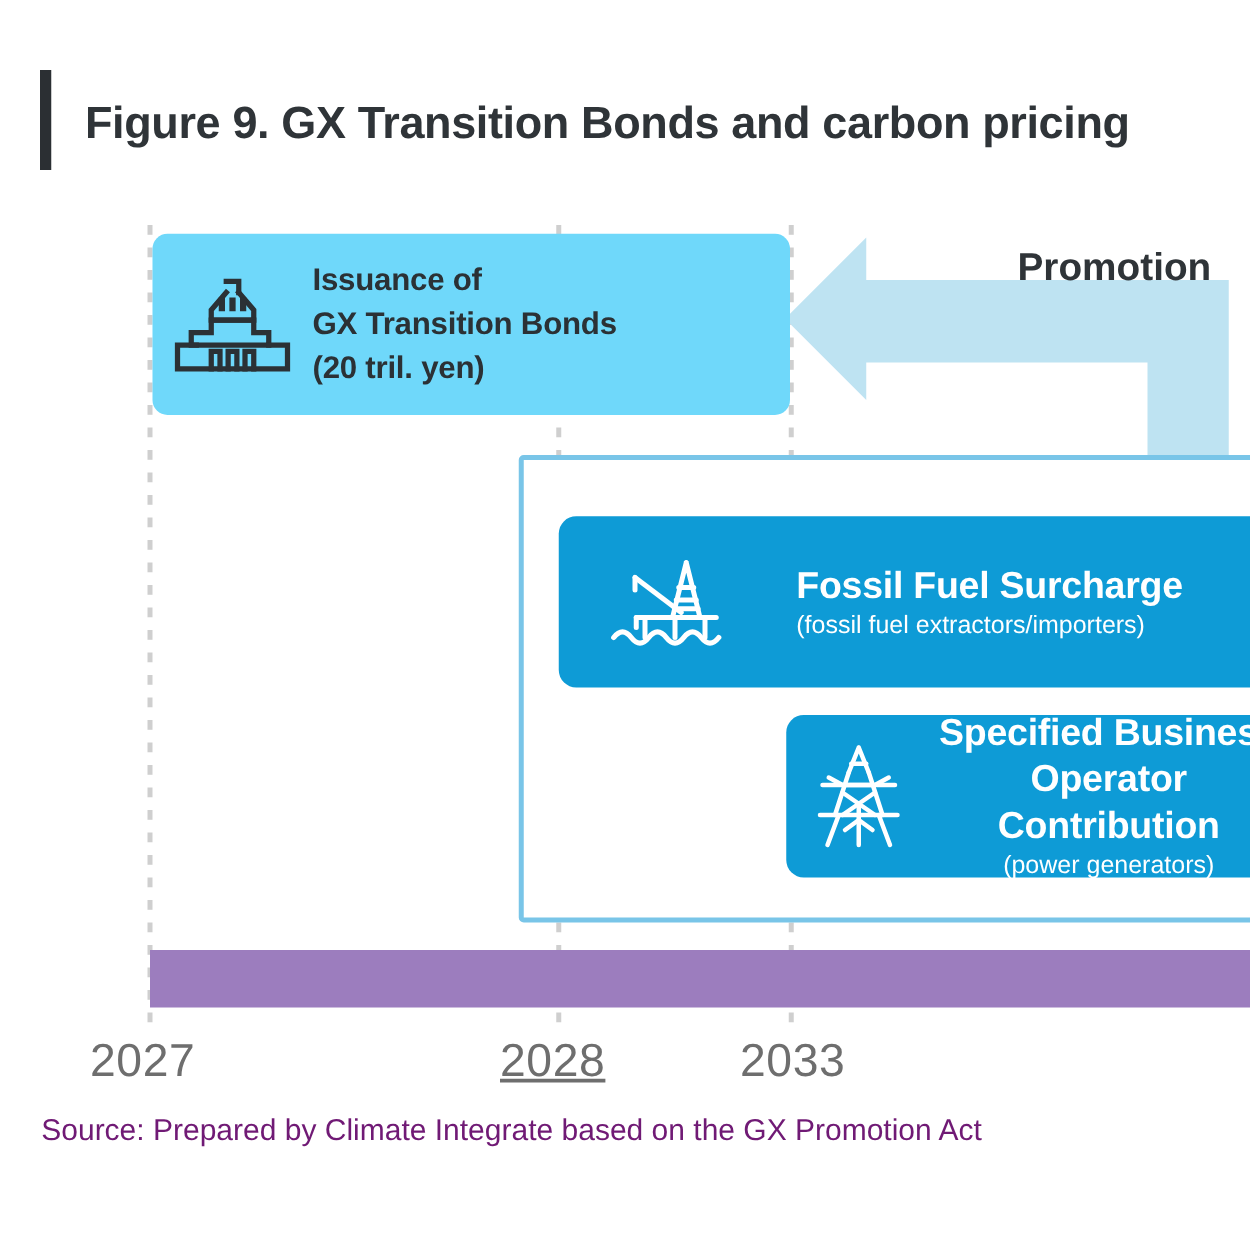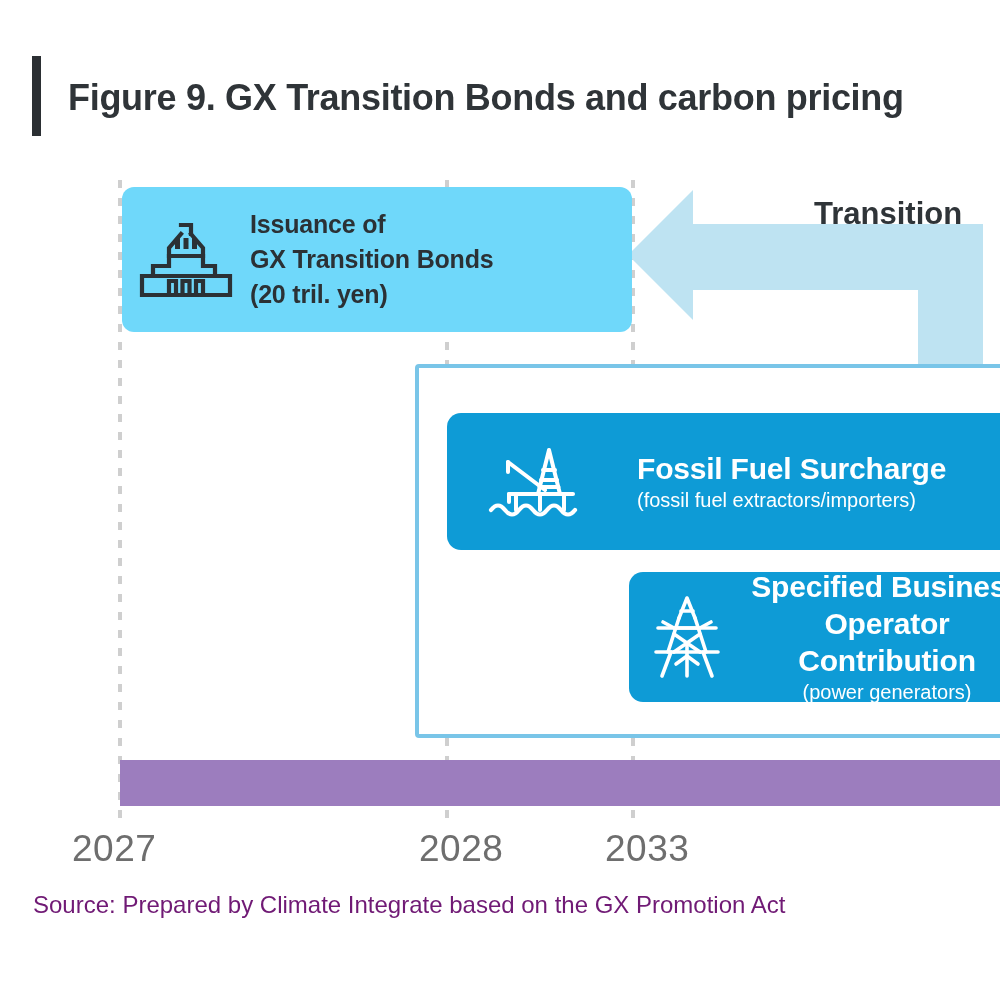--- a/index.html
+++ b/index.html
@@ -181,22 +181,22 @@
   .year {
     position: absolute;
     top: 824px;
     font-size: 37px;
     font-weight: 400;
     color: #6e6e6e;
     letter-spacing: 0.5px;
     line-height: 50px;
   }
   .year.y2023 { left: 72px; }
-  .year.y2028 { left: 419px; }
-  .year.y2033 { left: 605px; }
+  .year.y2028 { left: 400px; text-decoration: underline; }
+  .year.y2033 { left: 592px; }
 
   
   .source {
     position: absolute;
     left: 33px;
     top: 888px;
     font-size: 24px;
     font-weight: 400;
     color: #701a75;
     white-space: nowrap;
@@ -222,21 +222,21 @@
              L 65 8
              L 355 8
              L 355 152
              L 290 152
              L 290 74
              L 65 74
              L 65 104
              L 0 39
              Z" fill="#BEE3F2"></path>
   </svg>
-  <div class="redemption-label">Transition</div>
+  <div class="redemption-label">Promotion</div>
 
   <div class="cp-container"></div>
 
   <div class="card-issuance">
     <div class="ico">
       <svg width="96" height="78" viewBox="0 0 96 78">
         <g fill="none" stroke="#2b3135" stroke-width="4.2" stroke-linejoin="miter" stroke-linecap="square">
 
           <path d="M43 4 h10 v9"></path>
 

